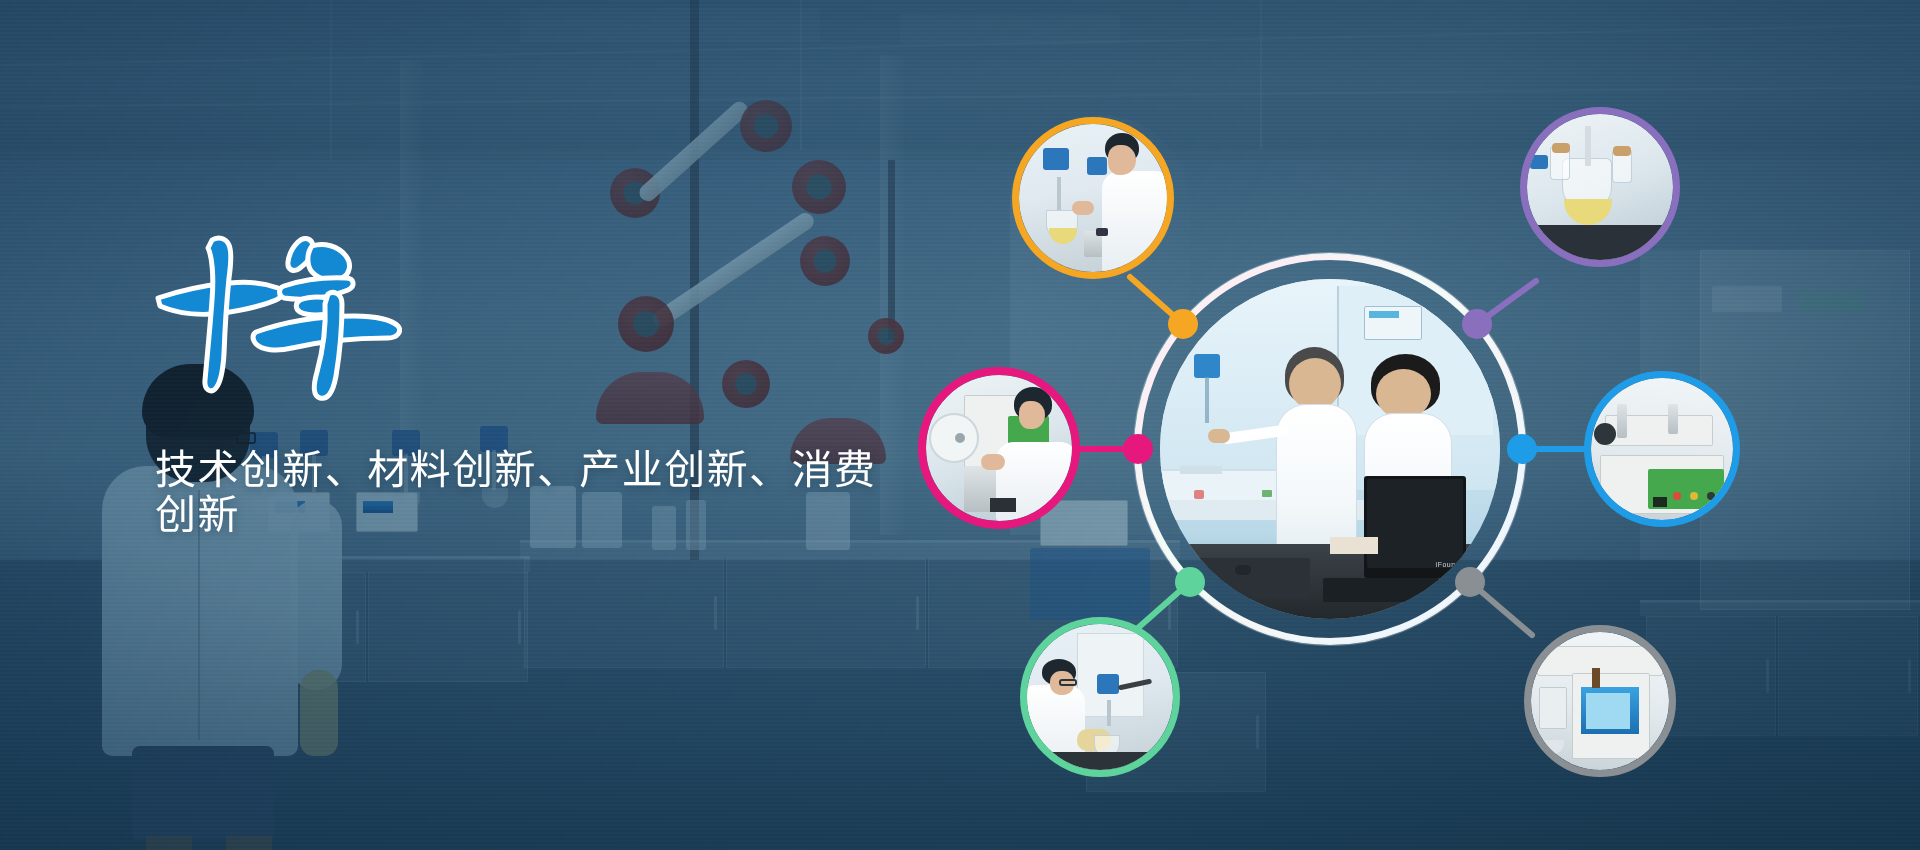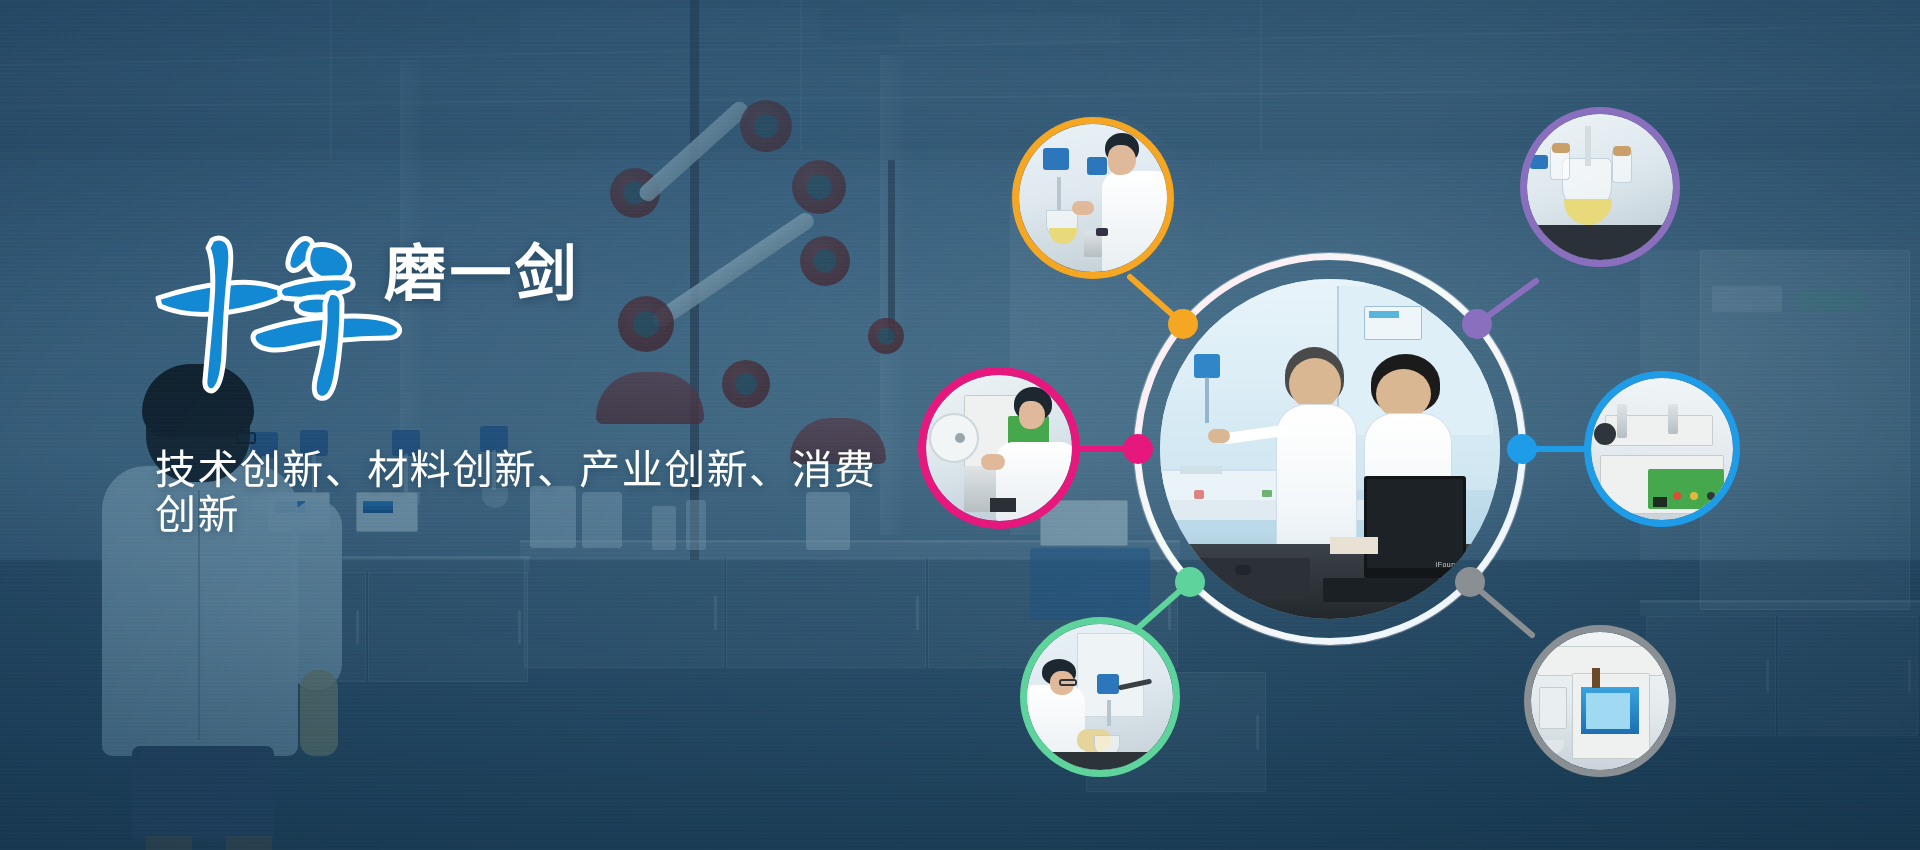--- a/index.html
+++ b/index.html
@@ -380,21 +380,20 @@
 
           <path d="M104 104 C132 94 166 88 202 88 C224 88 240 92 246 98 C250 103 246 110 236 110
                    C206 110 170 113 140 120 C124 124 110 122 104 116 C100 111 100 107 104 104 Z"></path>
 
           <path d="M176 66 C182 62 190 66 190 76 C190 96 188 124 184 148 C181 164 176 172 168 170
                    C161 168 161 158 165 144 C171 122 174 96 173 76 Z"></path>
         </g>
       </svg>
     </div>
 
-    <div class="hl hl1">磨一剑</div>
 
     <div class="sub-cn">技术创新、材料创新、产业创新、消费创新</div>
   </div>
 
   <div class="composition">
 
     <svg viewBox="0 0 760 700" xmlns="http://www.w3.org/2000/svg" style="position:absolute;left:0;top:0;">
       <defs>
         <linearGradient id="ringGrad" x1="0" y1="0" x2="1" y2="1">
           <stop offset="0%" stop-color="#f5a623"></stop>

